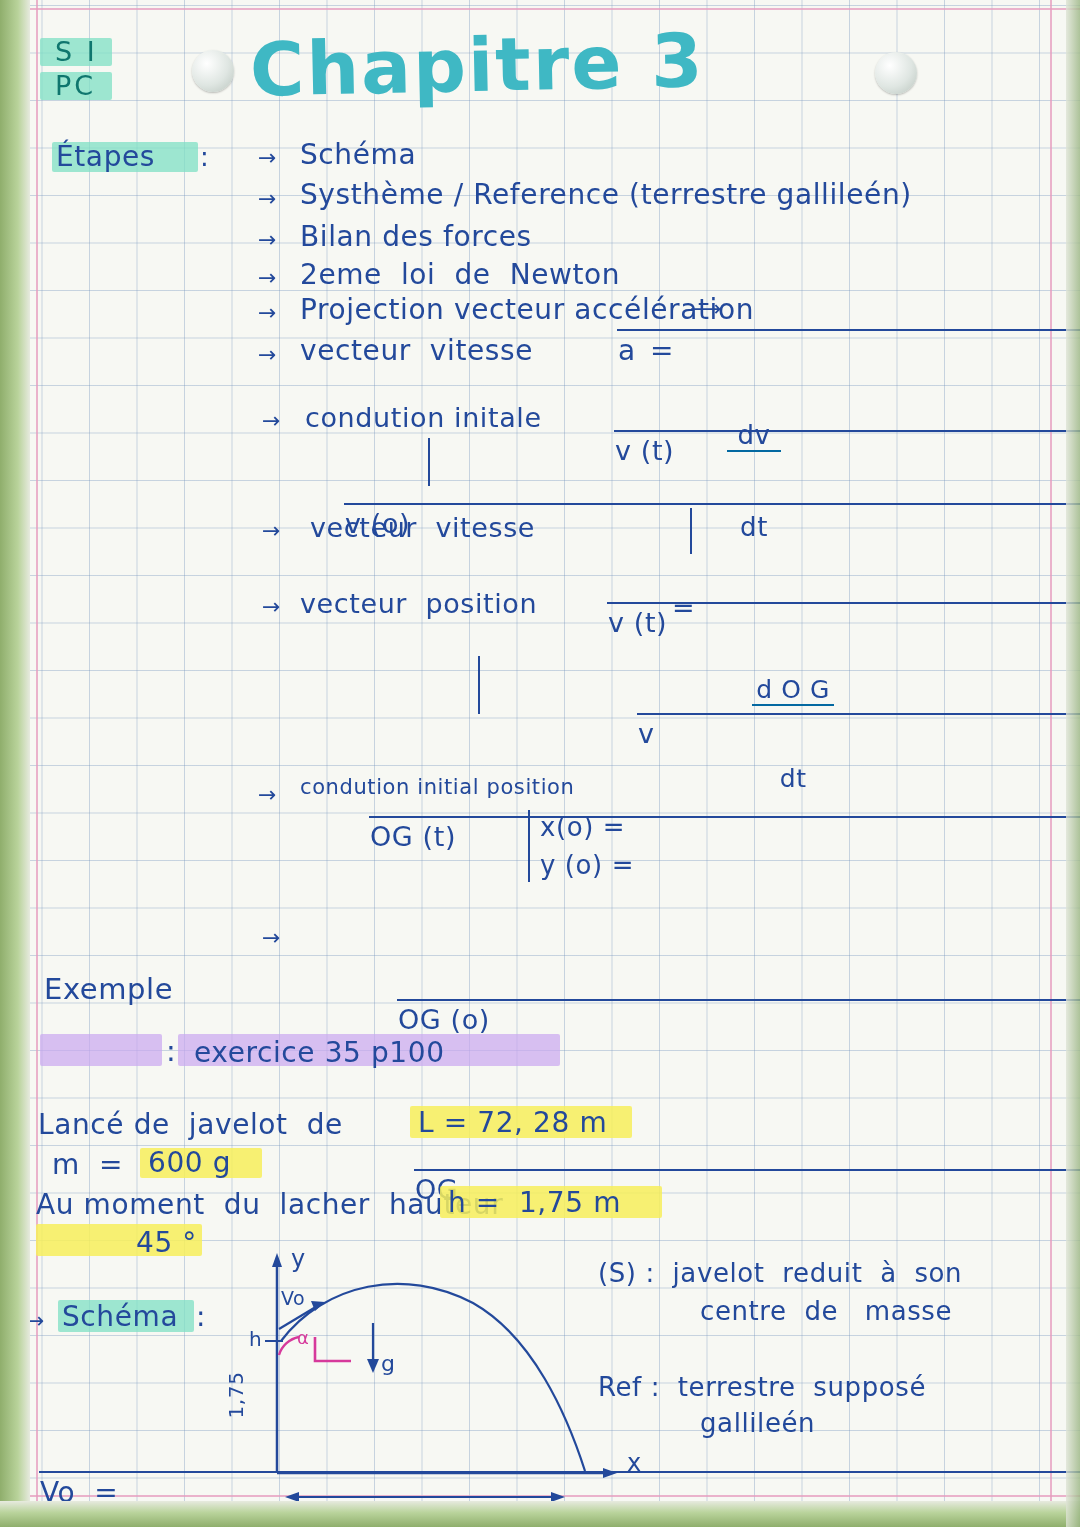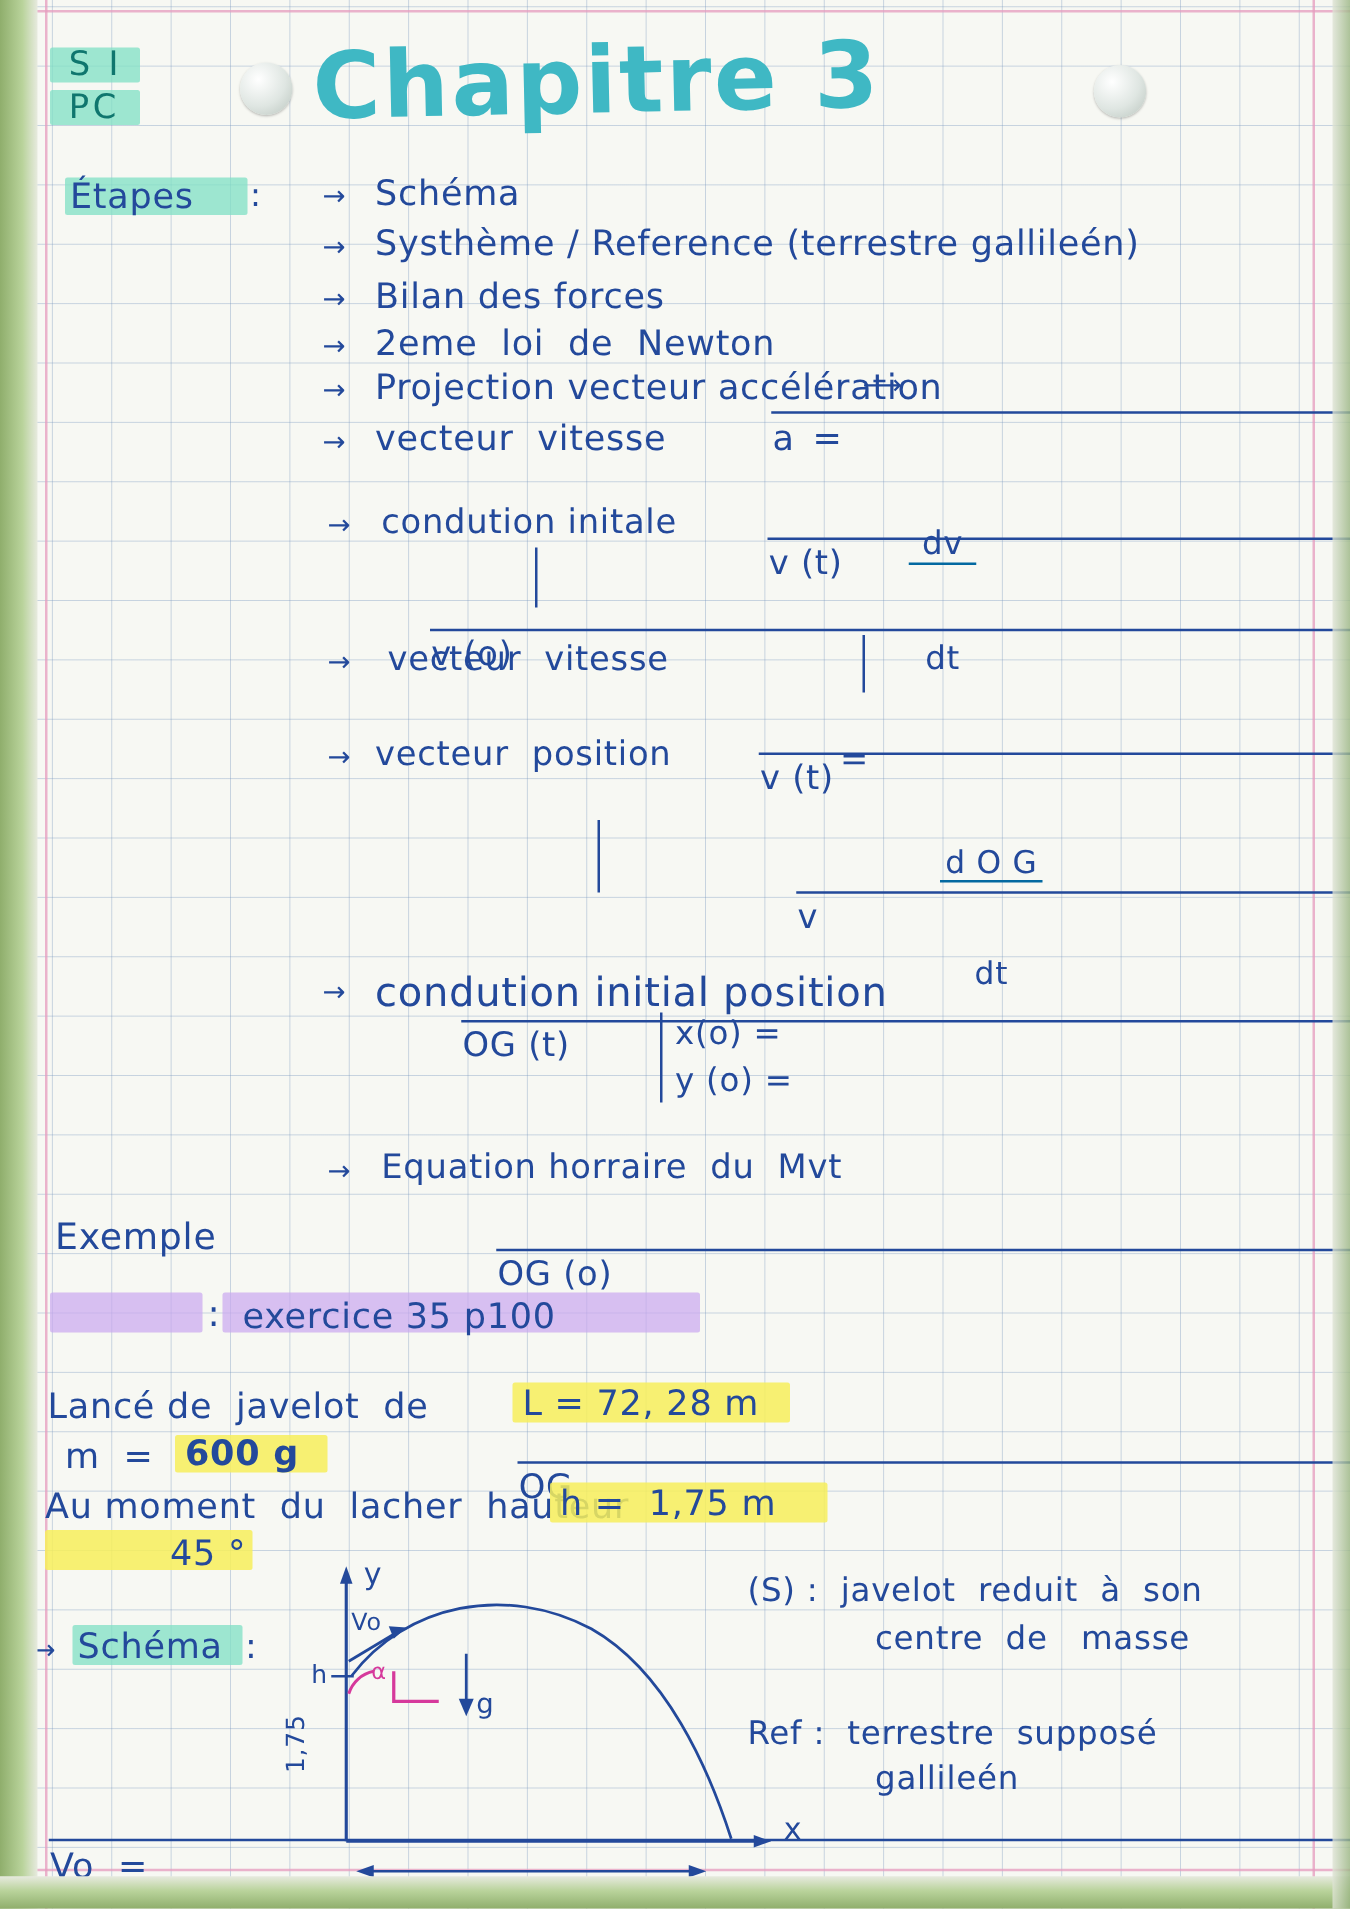--- a/index.html
+++ b/index.html
@@ -166,43 +166,42 @@
   <div class="hw ink" style="left:718px;top:588px;font-size:25px;">
     <span class="frac">
       <span class="num">d O G</span>
       <span class="den">dt</span>
     </span>
   </div>
   <div class="hw ink vec vecarrow" style="left:370px;top:664px;font-size:27px;">OG (t)</div>
   <div class="vbar" style="left:478px;top:656px;height:58px;"></div>
 
   <div class="hw arrow" style="left:258px;top:782px;">→</div>
-  <div class="hw ink" style="left:300px;top:775px;font-size:32px;">condution initial position</div>
+  <div class="hw ink" style="left:300px;top:775px;font-size:21px;">condution initial position</div>
   <div class="hw ink vec vecarrow" style="left:398px;top:816px;font-size:27px;">OG (o)</div>
   <div class="vbar" style="left:528px;top:810px;height:72px;"></div>
   <div class="hw ink" style="left:540px;top:812px;font-size:26px;">x(o) =</div>
   <div class="hw ink" style="left:540px;top:850px;font-size:26px;">y (o) =</div>
 
   <div class="hw arrow" style="left:262px;top:925px;">→</div>
-  <div class="hw ink" style="left:305px;top:918px;font-size:27px;">Equation horraire  du  Mvt</div>
   <div class="hw ink vec vecarrow" style="left:415px;top:955px;font-size:27px;">OG</div>
 
   <div class="hl hl-purple" style="left:40px;top:1034px;width:122px;height:32px;"></div>
   <div class="hl hl-purple" style="left:178px;top:1034px;width:382px;height:32px;"></div>
   <div class="hw ink" style="left:44px;top:972px;font-size:29px;">Exemple</div>
   <div class="hw ink" style="left:166px;top:1034px;font-size:29px;">:</div>
   <div class="hw ink" style="left:194px;top:1036px;font-size:28px;">exercice 35 p100</div>
 
   <div class="hw ink" style="left:38px;top:1108px;font-size:28px;">Lancé de  javelot  de</div>
   <div class="hl hl-yellow" style="left:410px;top:1106px;width:222px;height:32px;"></div>
   <div class="hw ink" style="left:418px;top:1106px;font-size:28px;">L = 72, 28 m</div>
 
   <div class="hw ink" style="left:52px;top:1148px;font-size:28px;">m  =</div>
   <div class="hl hl-yellow" style="left:140px;top:1148px;width:122px;height:30px;"></div>
-  <div class="hw ink" style="left:148px;top:1146px;font-size:28px;font-weight:bold;">600 g</div>
+  <div class="hw ink" style="left:148px;top:1146px;font-size:28px;">600 g</div>
 
   <div class="hw ink" style="left:36px;top:1188px;font-size:28px;">Au moment  du  lacher  hauteur</div>
   <div class="hl hl-yellow" style="left:440px;top:1186px;width:222px;height:32px;"></div>
   <div class="hw ink" style="left:448px;top:1186px;font-size:28px;">h =  1,75 m</div>
 
   <div class="hl hl-yellow" style="left:36px;top:1224px;width:166px;height:32px;"></div>
   <div class="hw ink vec vecarrow" style="left:40px;top:1226px;font-size:28px;">Vo  =</div>
   <div class="hw ink" style="left:136px;top:1226px;font-size:28px;">45 °</div>
 
   <div class="hw arrow" style="left:26px;top:1308px;">→</div>

